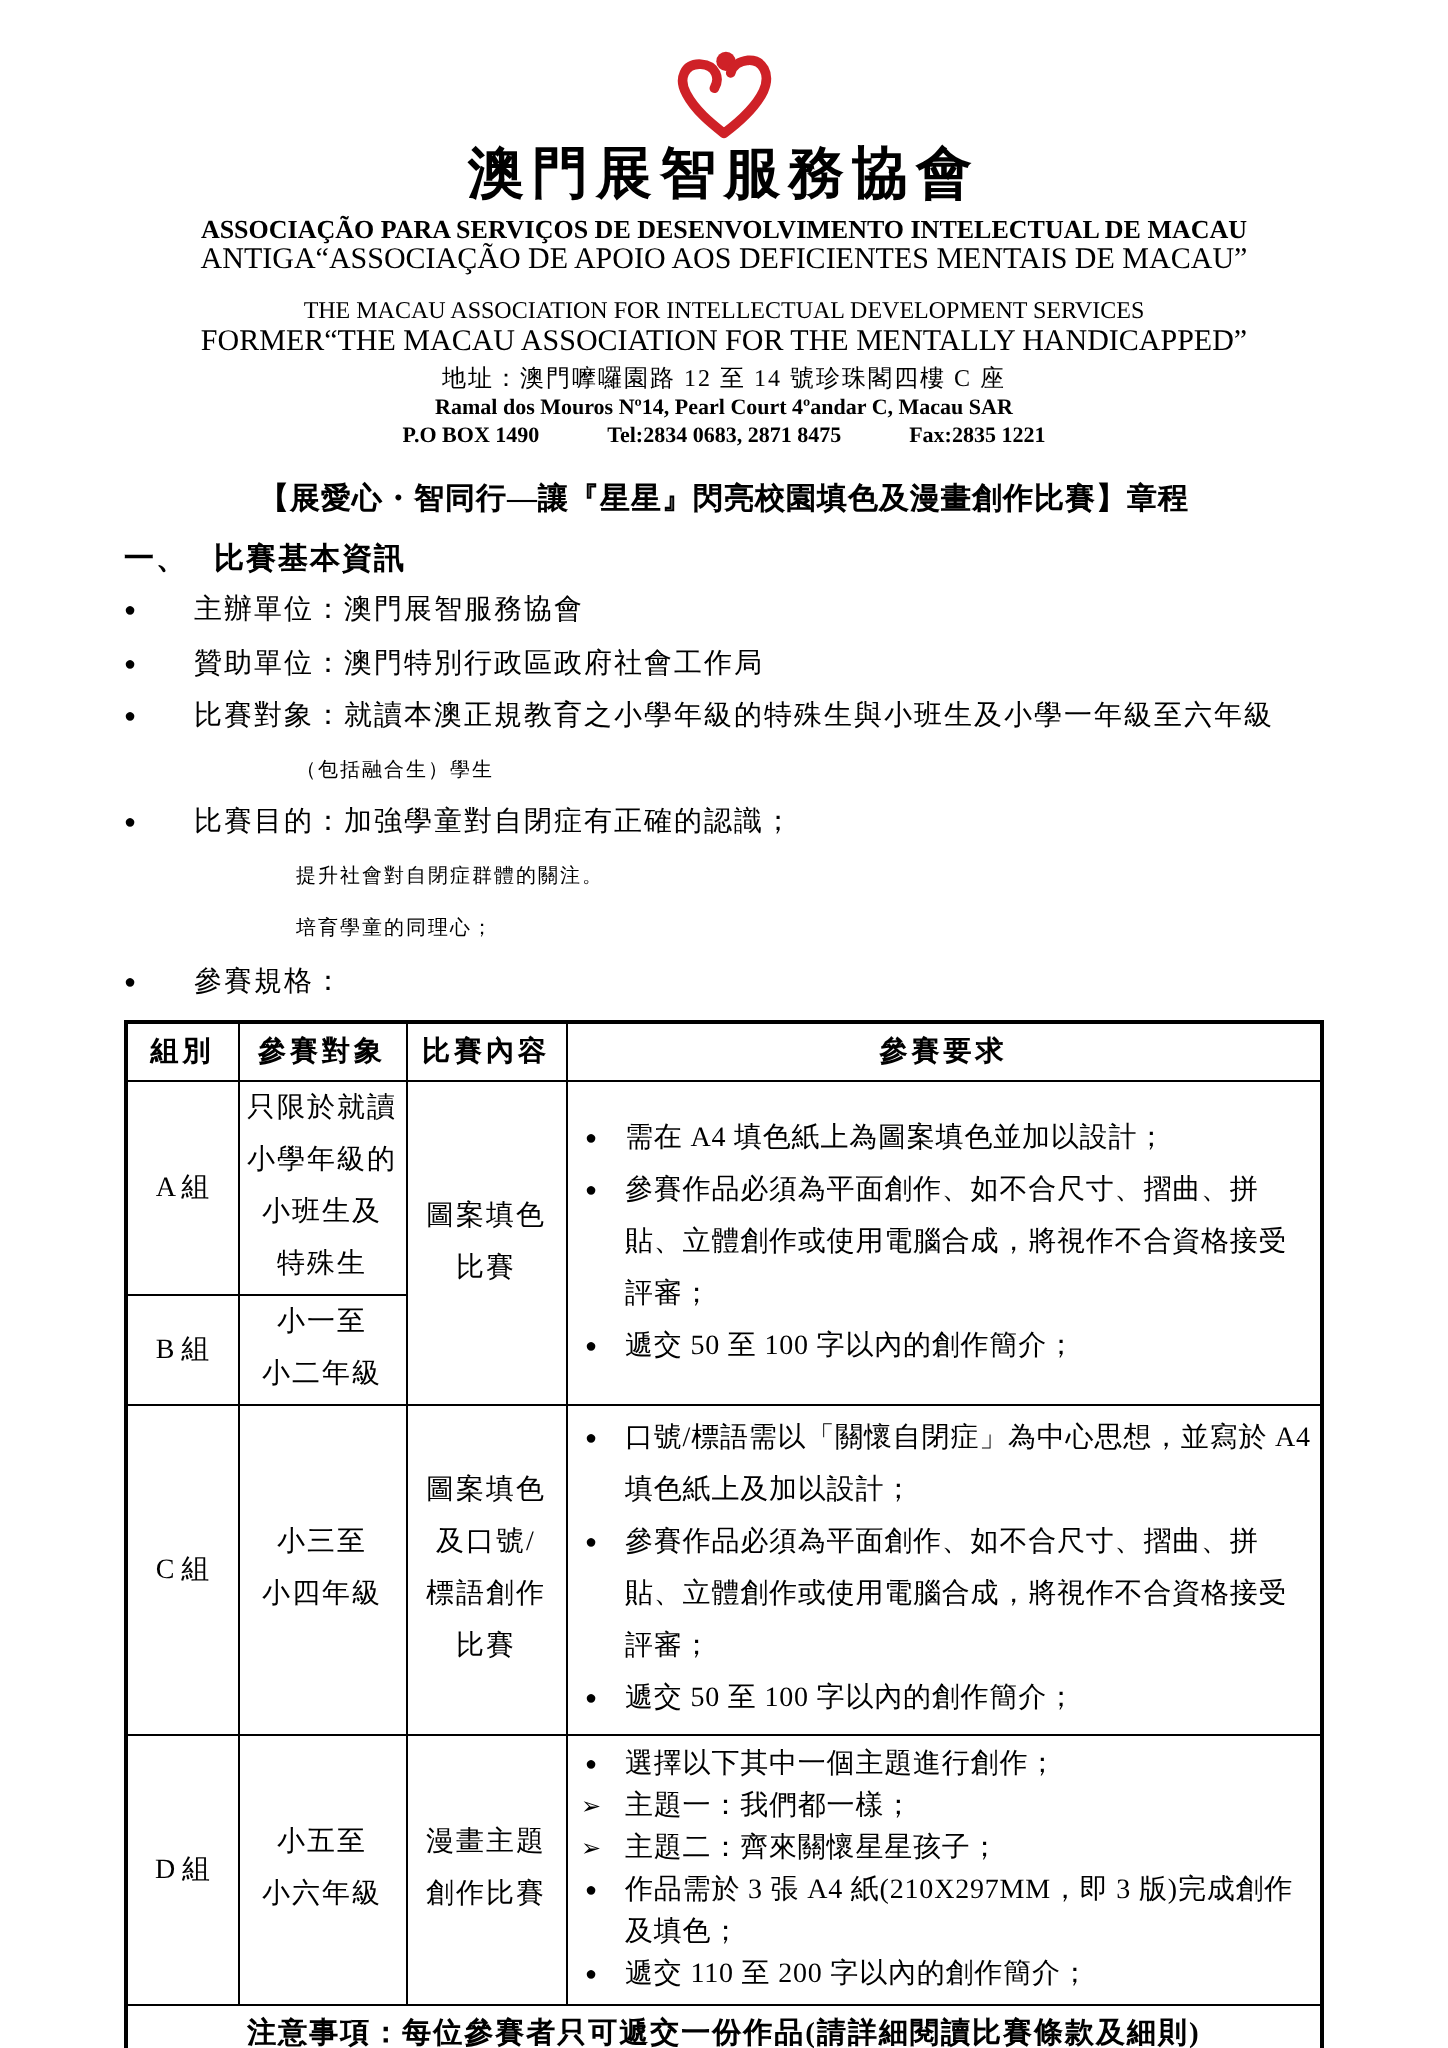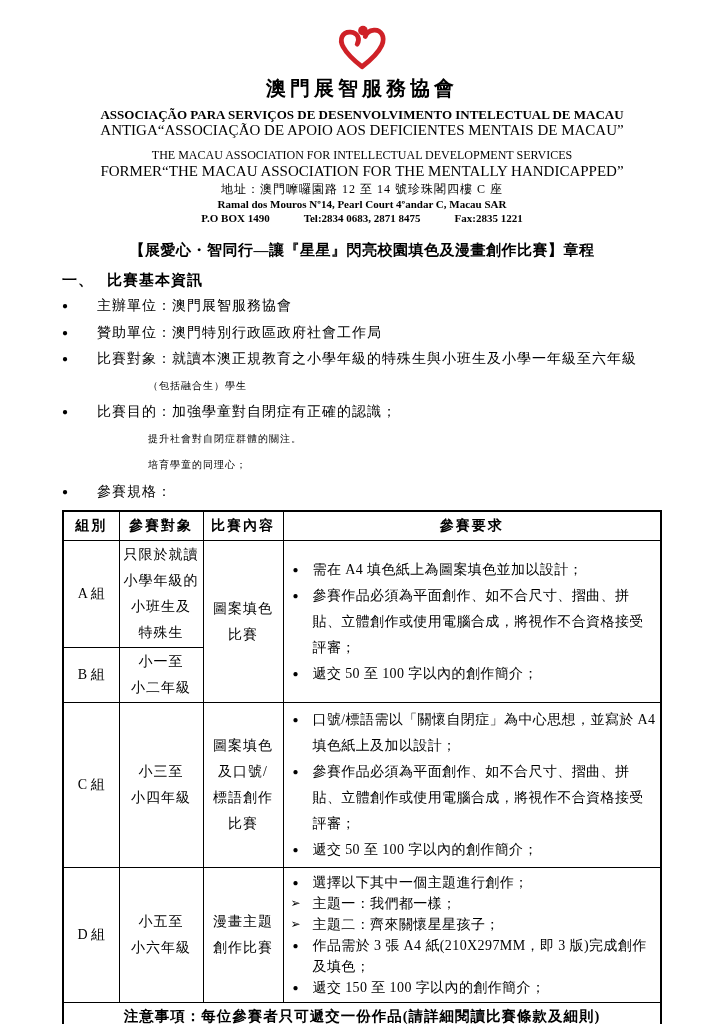--- a/index.html
+++ b/index.html
@@ -6,21 +6,21 @@
   body {
     width:724px; height:1024px;
     color:#000;
     font-family:"Liberation Serif","DejaVu Serif",serif;
   }
   .page { box-sizing:border-box; width:724px; height:1024px; padding:22px 62px 0 62px; overflow:hidden; }
 
   
   .hdr { text-align:center; }
   .logo { display:block; margin:0 auto; }
-  .t-zh       { font-size:20px; font-weight:600; letter-spacing:4px; line-height:30px; margin-top:1px; }
+  .t-zh       { font-size:28px; font-weight:600; letter-spacing:4px; line-height:30px; margin-top:1px; }
   .t-former-zh{ font-size:14px; letter-spacing:2px; line-height:19px; }
   .t-pt       { font-size:13px; font-weight:bold; line-height:17px; margin-top:3px; }
   .t-small    { font-size:15px; font-weight:normal; line-height:14px; }
   .t-en       { font-size:12px; font-weight:normal; line-height:17px;margin-top:10px; }
   .t-addr     { font-size:12px; letter-spacing:1px; line-height:16px; margin-top:3px; }
   .t-ramal    { font-size:11px; font-weight:bold; line-height:14px; }
   .t-contact  { font-size:11px; font-weight:bold; line-height:14px; display:flex; justify-content:center; gap:34px; }
 
   
   .doc-title { text-align:center; font-size:15px; font-weight:bold; letter-spacing:0.5px; margin-top:14px; line-height:22px; }
@@ -189,21 +189,21 @@
         <div class="req arrow">
           <span class="m">➢</span>
           <span class="t">主題二：齊來關懷星星孩子；</span>
         </div>
         <div class="req">
           <span class="m">●</span>
           <span class="t">作品需於 3 張 A4 紙(210X297MM，即 3 版)完成創作及填色；</span>
         </div>
         <div class="req">
           <span class="m">●</span>
-          <span class="t">遞交 150 至 100 字以內的創作簡介；</span>
+          <span class="t">遞交 110 至 200 字以內的創作簡介；</span>
         </div>
       </td>
     </tr>
     <tr>
       <td class="foot" colspan="4">注意事項：每位參賽者只可遞交一份作品(請詳細閱讀比賽條款及細則)</td>
     </tr>
   </tbody>
     </table>
 
 </div>

